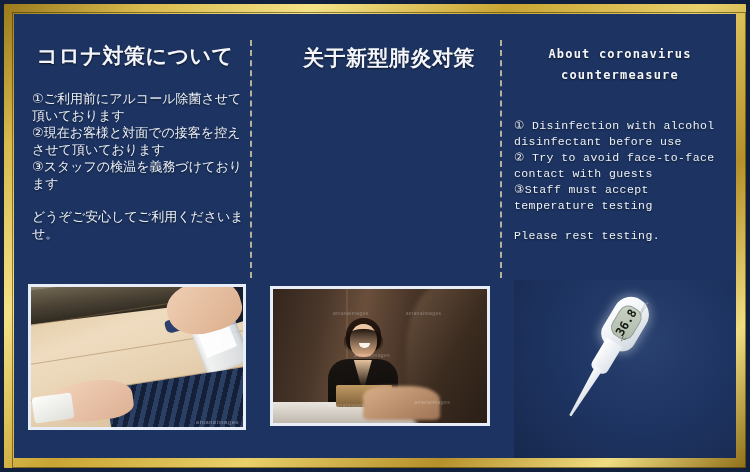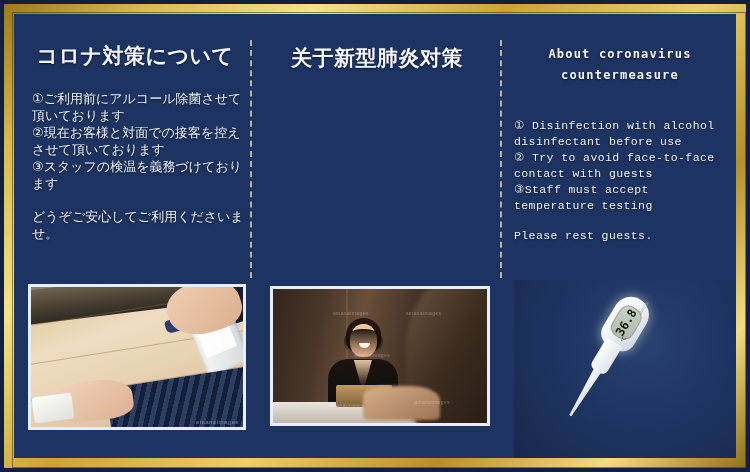--- a/index.html
+++ b/index.html
@@ -65,21 +65,21 @@
   #divider-1 { left: 236px; }
   #divider-2 { left: 486px; }
 
   
   .column {
     position: absolute;
     top: 18px;
     height: 250px;
   }
   #col-ja { left: 8px;   width: 226px; }
-  #col-zh { left: 244px; width: 238px; }
+  #col-zh { left: 256px; width: 238px; }
   #col-en { left: 494px; width: 224px; }
 
   .col-title {
     text-align: center;
     color: #f4f6fb;
     text-shadow: 0 1px 2px rgba(0,0,0,.65);
   }
 
   #title-ja {
     font-family: "DejaVu Sans", "Liberation Sans", sans-serif;
@@ -462,21 +462,21 @@
     </div>
 
     <div class="column" id="col-en">
       <div class="col-title" id="title-en" style="white-space:pre-line">About coronavirus
 countermeasure</div>
       <div class="col-body" id="body-en">
         <div class="para">① Disinfection with alcohol disinfectant before use
 ② Try to avoid face-to-face contact with guests
 ③Staff must accept temperature testing</div>
         <div class="gap"></div>
-        <div class="para">Please rest guests.</div>
+        <div class="para">Please rest testing.</div>
       </div>
     </div>
 
     <div class="photo" id="photo-cleaning">
       <div class="photo-inner">
         <div id="pic-table">
           <div id="dark-bg-left"></div>
           <div id="table-edge"></div>
           <div class="plank" id="plank1"></div>
           <div class="plank" id="plank2"></div>

